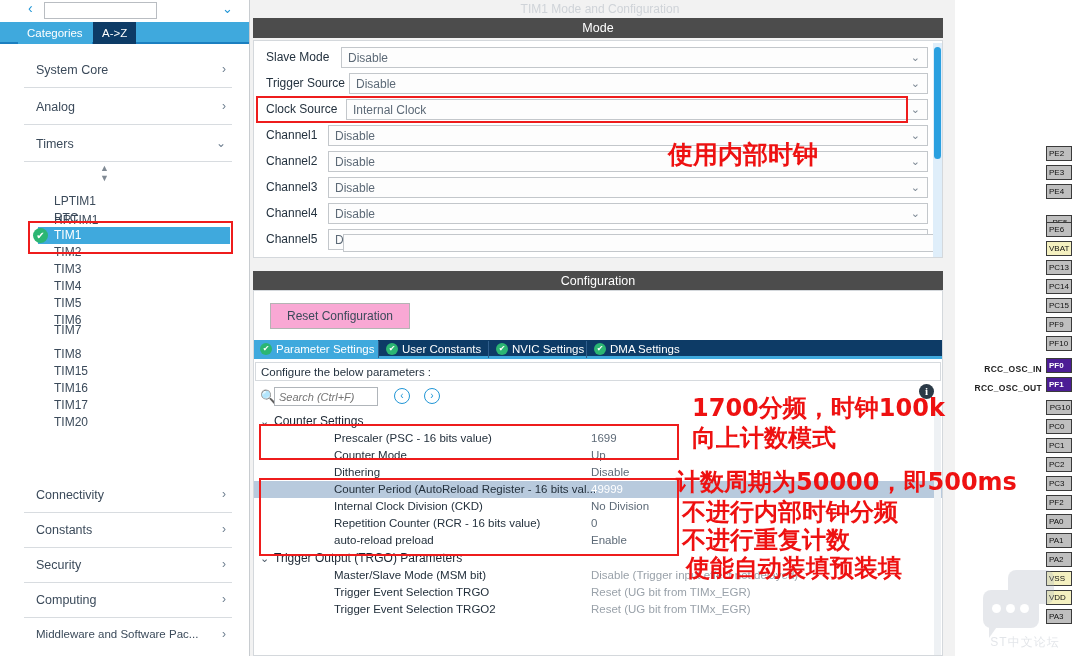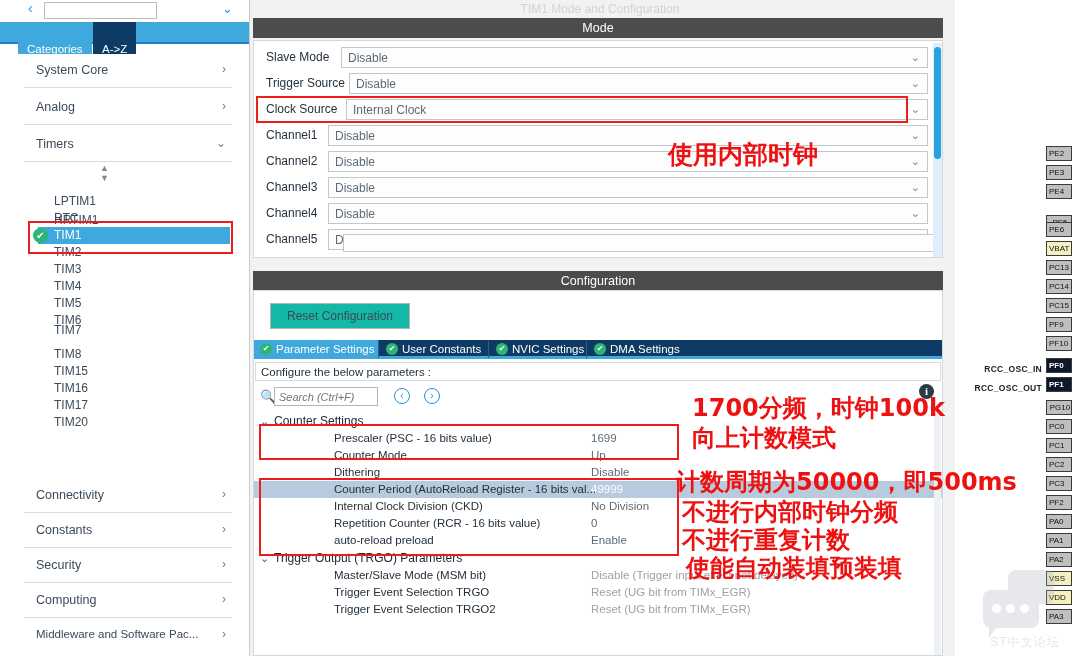--- a/index.html
+++ b/index.html
@@ -43,21 +43,21 @@
     color: #2196d6; font-size: 13px; line-height: 14px;
   }
 
   #cat-tabs {
     position: absolute; left: 0; top: 22px; width: 250px; height: 22px;
     background: #3fa9dd;
     border-bottom: 2px solid #1b7fc0;
   }
   .cat-tab {
     position: absolute; top: 0; height: 22px; line-height: 22px;
-    font-size: 11.5px; color: #ffffff; padding: 16px 9px; cursor: default;
+    font-size: 11.5px; color: #ffffff; padding: 0 9px; cursor: default;
     white-space: nowrap;
   }
   .cat-tab.active { left: 18px; background: #3fa9dd; color: #ffffff; }
   .cat-tab.inactive { left: 93px; background: #0d3b66; color: #ffffff; }
 
   .cat-row {
     position: absolute; left: 24px; width: 208px; height: 34px;
     border-bottom: 1px solid #d8dce0;
     cursor: default;
   }
@@ -152,21 +152,21 @@
   }
 
   #config-panel {
     position: absolute; left: 3px; top: 290px;
     width: 690px; height: 366px;
     background: #ffffff; border: 1px solid #d4d8dc;
   }
   #reset-btn {
     position: absolute; left: 16px; top: 12px;
     width: 140px; height: 26px;
-    background: #14b8a6; border: 1px solid #b4b4b4;
+    background: #f9a8d4; border: 1px solid #b4b4b4;
     color: #3b4a5a; font-size: 12px;
     line-height: 24px; text-align: center; cursor: pointer;
   }
   #tabbar {
     position: absolute; left: 0; top: 49px; width: 688px; height: 19px;
     background: #0d3b66;
     border-bottom: 3px solid #3fa9dd;
   }
   .ctab {
     position: absolute; top: 0; height: 19px; line-height: 19px;
@@ -265,21 +265,21 @@
     position: absolute; left: 91px; top: 0; width: 26px; height: 656px;
   }
   .pin {
     position: absolute; left: 0; width: 26px; height: 15px;
     background: #bfbfbf; border: 1px solid #3a3a3a;
     font-size: 8px; color: #111111;
     font-family: "Liberation Sans", sans-serif;
     line-height: 13px; padding-left: 2px; overflow: hidden;
     white-space: nowrap;
   }
-  .pin.green { background: #0f172a; color: #ffffff; font-weight: bold; }
+  .pin.green { background: #4c1d95; color: #ffffff; font-weight: bold; }
   .pin.yellow { background: #f4f0c0; }
   .pin-sig {
     position: absolute; right: 36px;
     font-size: 8.5px; color: #222222; font-weight: bold;
     font-family: "Liberation Sans", sans-serif;
     letter-spacing: 0.3px; white-space: nowrap;
   }
 
   
   #watermark {

